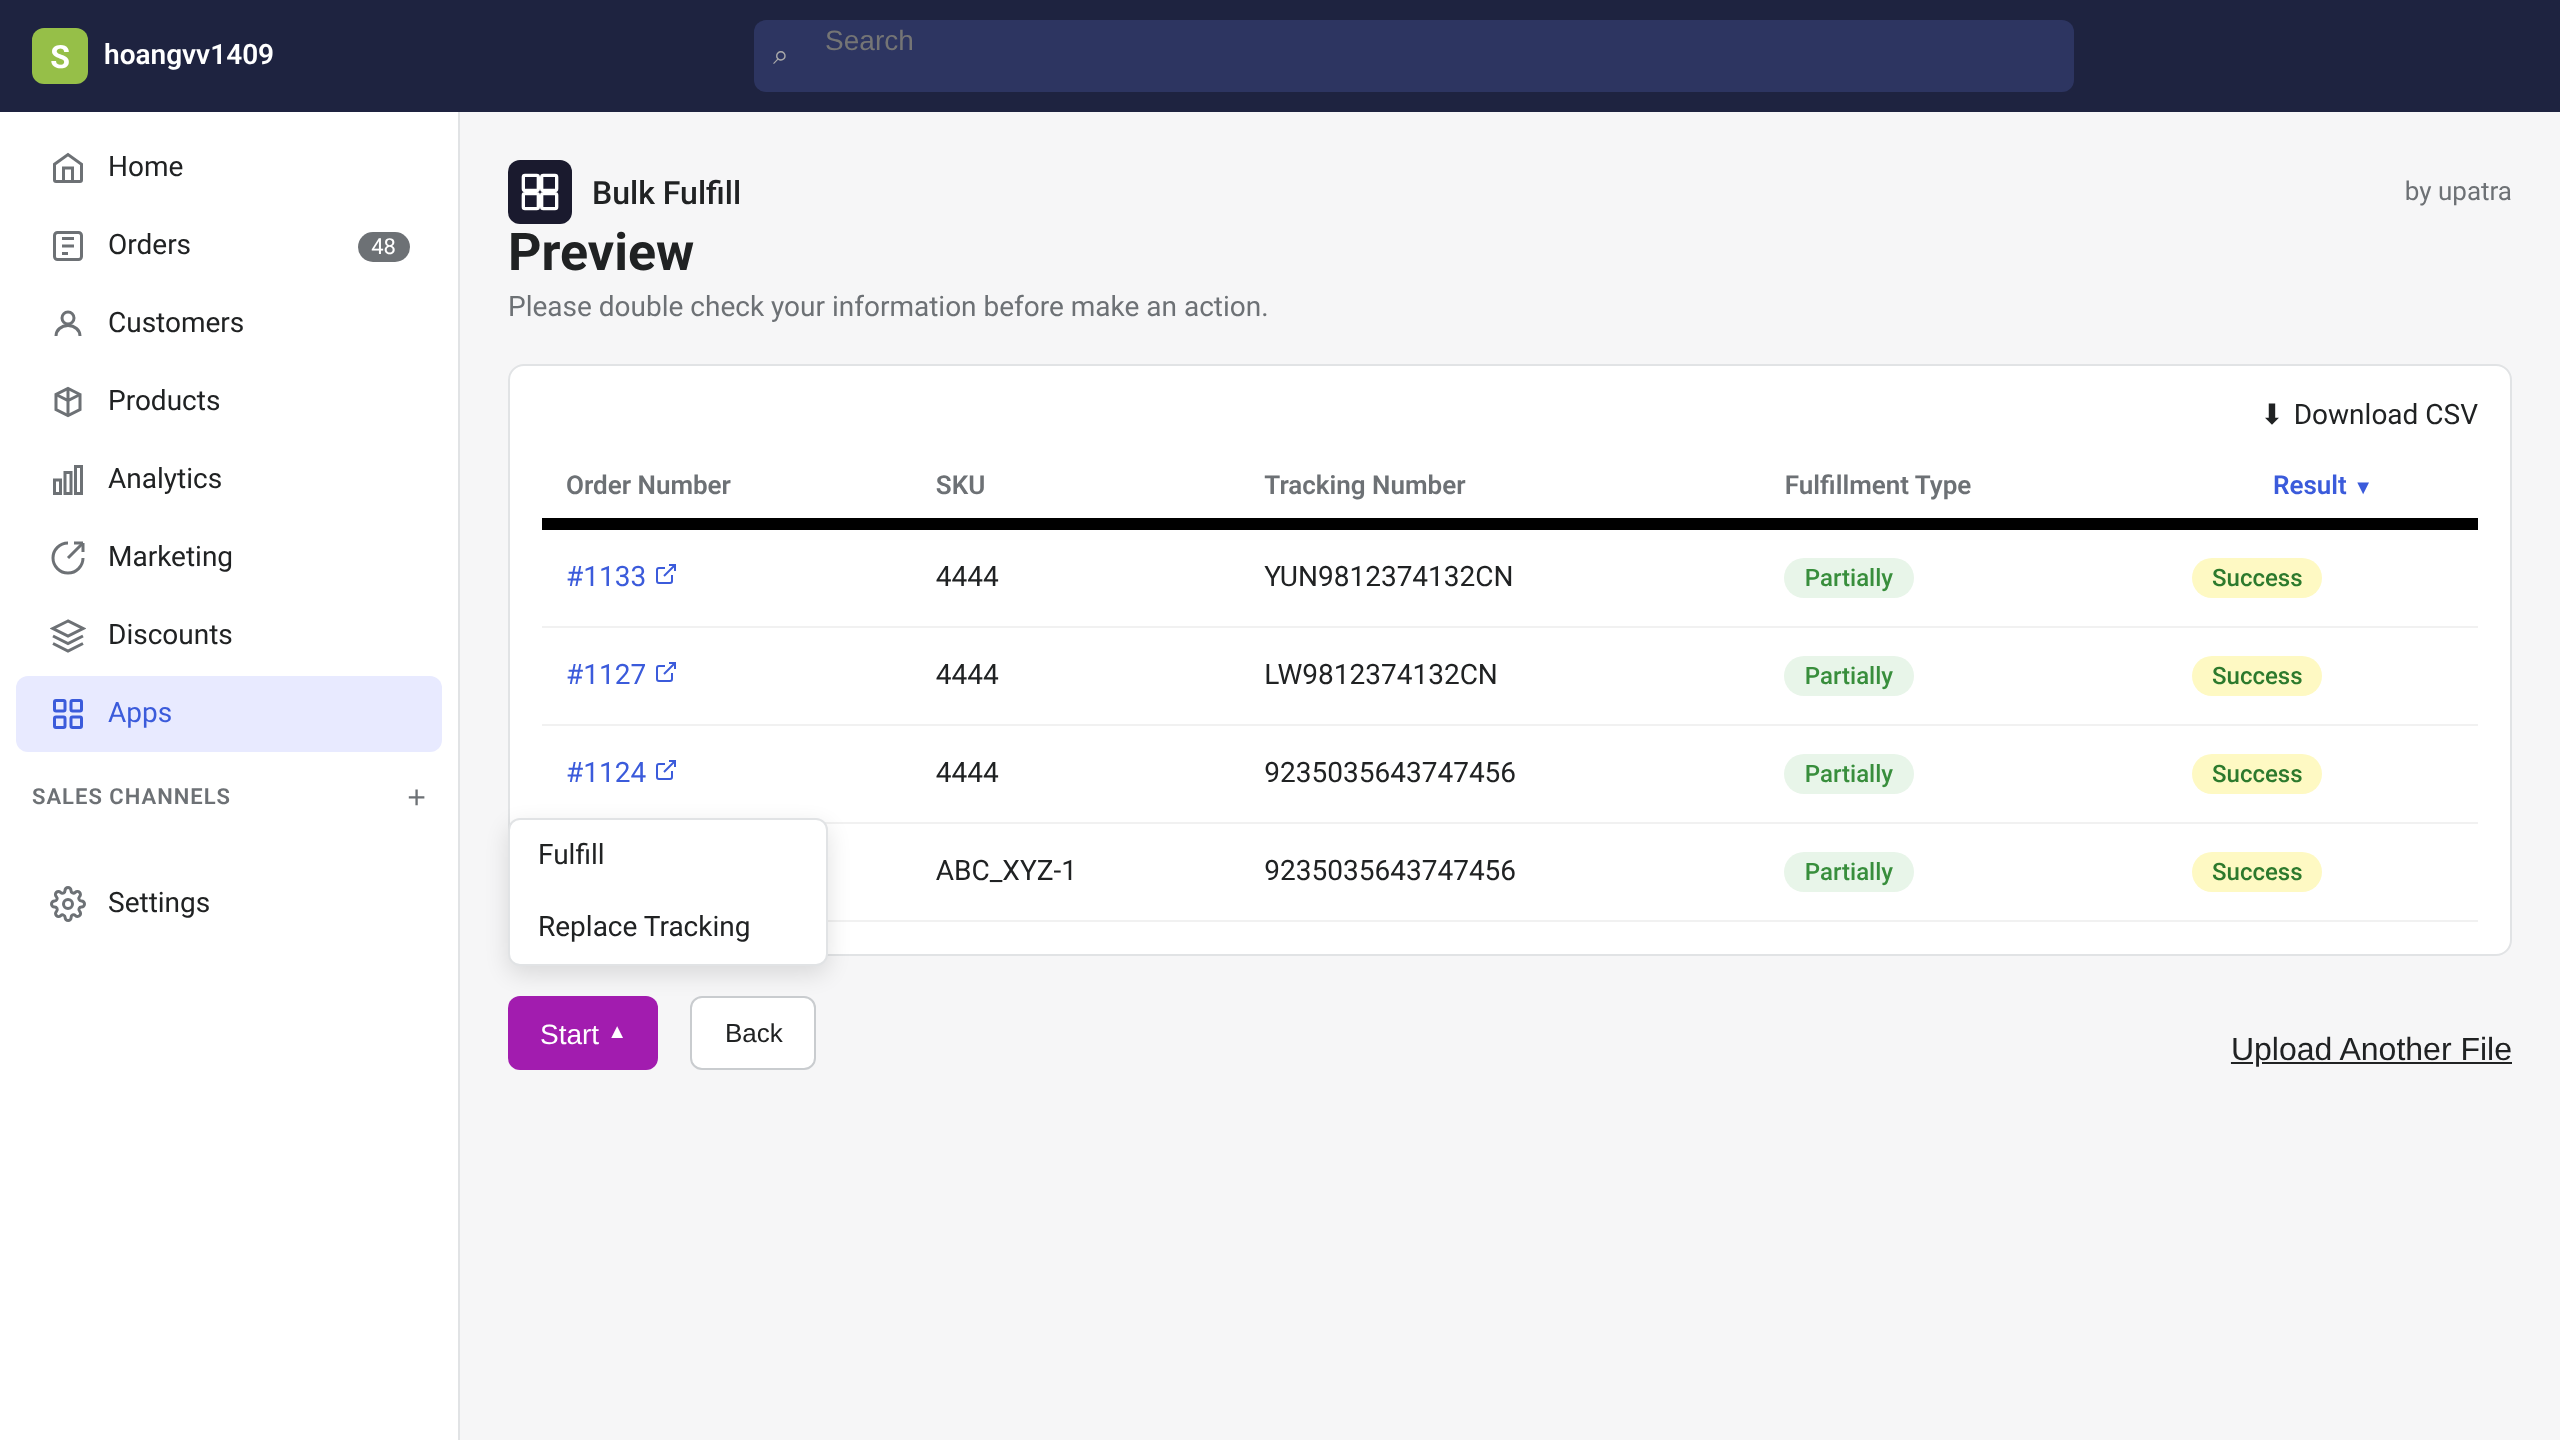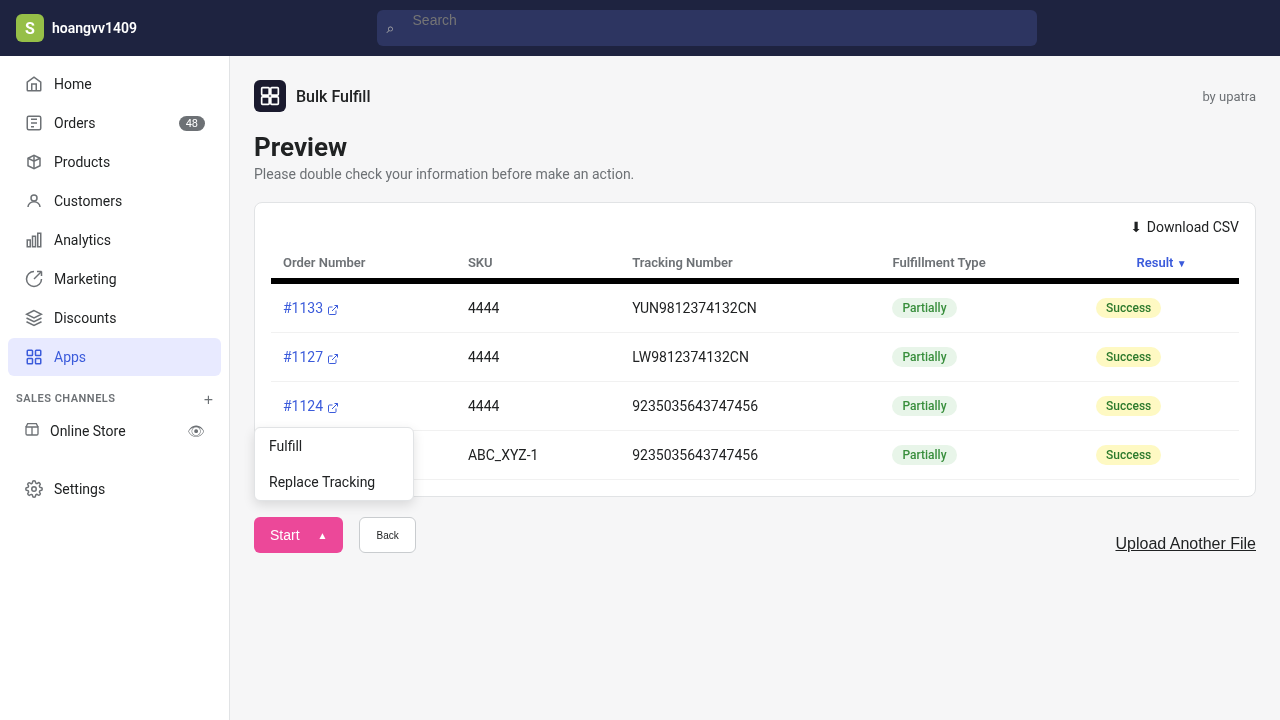--- a/index.html
+++ b/index.html
@@ -171,21 +171,20 @@
       background: #f6f6f7;
       padding: 24px;
       position: relative;
     }
 
     
     .app-header {
       display: flex;
       align-items: center;
       justify-content: space-between;
-      margin-bottom: 20px;
       gap: 48px;
     }
     .app-title-row {
       display: flex;
       align-items: center;
       gap: 10px;
     }
     .app-icon-box {
       width: 32px;
       height: 32px;
@@ -263,21 +262,21 @@
     tbody td {
       padding: 14px 12px;
       font-size: 14px;
       color: #202223;
       border-bottom: 1px solid #f1f1f1;
     }
     .order-link {
       color: #3b5bdb;
       text-decoration: none;
       display: flex;
-      align-items: flex-end;
+      align-items: flex-start;
       gap: 4px;
     }
     .badge-partially {
       background: #e8f5e9;
       color: #388e3c;
       border-radius: 12px;
       padding: 3px 10px;
       font-size: 12px;
       font-weight: 500;
       display: inline-block;
@@ -321,38 +320,38 @@
     }
     .dropdown-item {
       padding: 10px 14px;
       font-size: 14px;
       color: #202223;
       cursor: pointer;
     }
 
     
     .btn-start {
-      background: #ec4899;
+      background: #a21caf;
       color: #fff;
       border: none;
       border-radius: 6px;
       font-size: 14px;
       font-weight: 500;
       padding: 10px 16px;
       cursor: pointer;
       display: flex;
       align-items: center;
-      gap: 18px;
+      gap: 4px;
     }
     .btn-back {
       background: #fff;
       color: #202223;
       border: 1px solid #c9cccf;
       border-radius: 6px;
-      font-size: 10px;
+      font-size: 13px;
       font-weight: 500;
       padding: 10px 16px;
       cursor: pointer;
       margin-left: 8px;
     }
     .chevron-up {
       font-size: 10px;
     }
     .upload-link {
       color: #202223;
@@ -400,35 +399,35 @@
             <path d="M8 7h8M8 12h8M8 17h4"></path>
           </svg>
       </span>
       <span>Orders</span>
       <span class="badge">48</span>
     </div>
 
     <div class="sidebar-item">
       <span class="icon">
         <svg width="18" height="18" viewBox="0 0 24 24" fill="none" stroke="currentColor" stroke-width="2">
+            <circle cx="12" cy="8" r="4"></circle>
+            <path d="M4 20c0-4 3.6-7 8-7s8 3 8 7"></path>
+          </svg>
+      </span>
+      <span>Customers</span>
+    </div>
+
+    <div class="sidebar-item">
+      <span class="icon">
+        <svg width="18" height="18" viewBox="0 0 24 24" fill="none" stroke="currentColor" stroke-width="2">
             <path d="M20 7L12 3 4 7v10l8 4 8-4V7z"></path>
             <path d="M12 3v18M4 7l8 4 8-4"></path>
           </svg>
       </span>
       <span>Products</span>
-    </div>
-
-    <div class="sidebar-item">
-      <span class="icon">
-        <svg width="18" height="18" viewBox="0 0 24 24" fill="none" stroke="currentColor" stroke-width="2">
-            <circle cx="12" cy="8" r="4"></circle>
-            <path d="M4 20c0-4 3.6-7 8-7s8 3 8 7"></path>
-          </svg>
-      </span>
-      <span>Customers</span>
     </div>
 
     <div class="sidebar-item">
       <span class="icon">
         <svg width="18" height="18" viewBox="0 0 24 24" fill="none" stroke="currentColor" stroke-width="2">
             <rect x="3" y="12" width="4" height="9"></rect>
             <rect x="10" y="7" width="4" height="14"></rect>
             <rect x="17" y="3" width="4" height="18"></rect>
           </svg>
       </span>
@@ -467,33 +466,20 @@
           </svg>
       </span>
       <span>Apps</span>
     </div>
 
     <div class="sidebar-section">
       <span>SALES CHANNELS</span>
       <button class="add-btn">+</button>
     </div>
 
-    <div class="sidebar-sub-item">
-      <div class="left">
-        <span class="icon">
-          <svg width="16" height="16" viewBox="0 0 24 24" fill="none" stroke="#6d7175" stroke-width="2">
-              <path d="M3 9h18v10a2 2 0 01-2 2H5a2 2 0 01-2-2V9z"></path>
-              <path d="M3 9l2.5-5h13L21 9"></path>
-              <path d="M12 9v12"></path>
-            </svg>
-        </span>
-        <span>Online Store</span>
-      </div>
-      <span class="vis-icon">👁</span>
-    </div>
 
     <div style="margin-top: auto; padding-top: 20px;">
       <div class="sidebar-item">
         <span class="icon">
           <svg width="18" height="18" viewBox="0 0 24 24" fill="none" stroke="currentColor" stroke-width="2">
               <circle cx="12" cy="12" r="3"></circle>
               <path d="M19.4 15a1.65 1.65 0 0 0 .33 1.82l.06.06a2 2 0 0 1-2.83 2.83l-.06-.06a1.65 1.65 0 0 0-1.82-.33 1.65 1.65 0 0 0-1 1.51V21a2 2 0 0 1-4 0v-.09A1.65 1.65 0 0 0 9 19.4a1.65 1.65 0 0 0-1.82.33l-.06.06a2 2 0 0 1-2.83-2.83l.06-.06A1.65 1.65 0 0 0 4.68 15a1.65 1.65 0 0 0-1.51-1H3a2 2 0 0 1 0-4h.09A1.65 1.65 0 0 0 4.6 9a1.65 1.65 0 0 0-.33-1.82l-.06-.06a2 2 0 0 1 2.83-2.83l.06.06A1.65 1.65 0 0 0 9 4.68a1.65 1.65 0 0 0 1-1.51V3a2 2 0 0 1 4 0v.09a1.65 1.65 0 0 0 1 1.51 1.65 1.65 0 0 0 1.82-.33l.06-.06a2 2 0 0 1 2.83 2.83l-.06.06A1.65 1.65 0 0 0 19.4 9a1.65 1.65 0 0 0 1.51 1H21a2 2 0 0 1 0 4h-.09a1.65 1.65 0 0 0-1.51 1z"></path>
             </svg>
         </span>
         <span>Settings</span>

